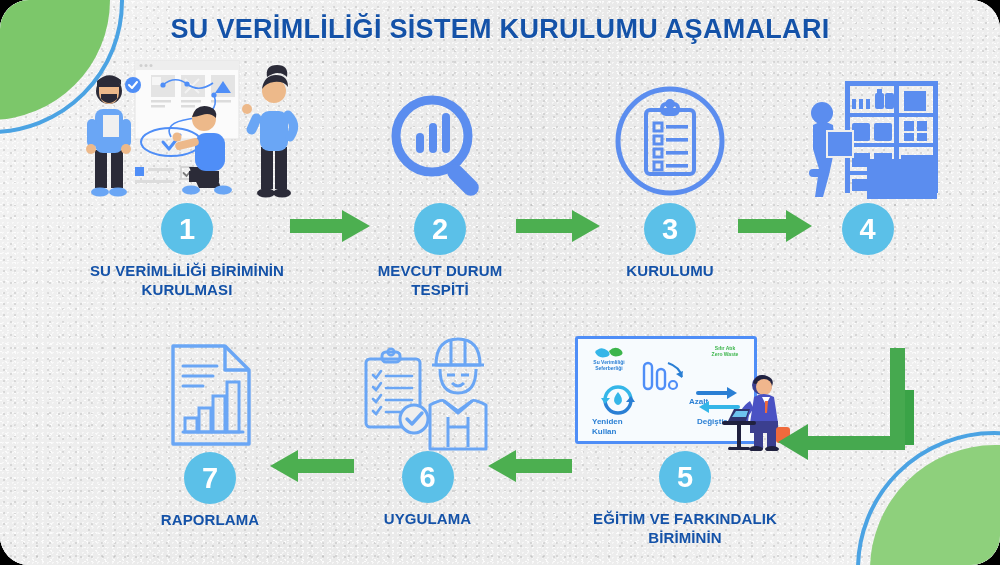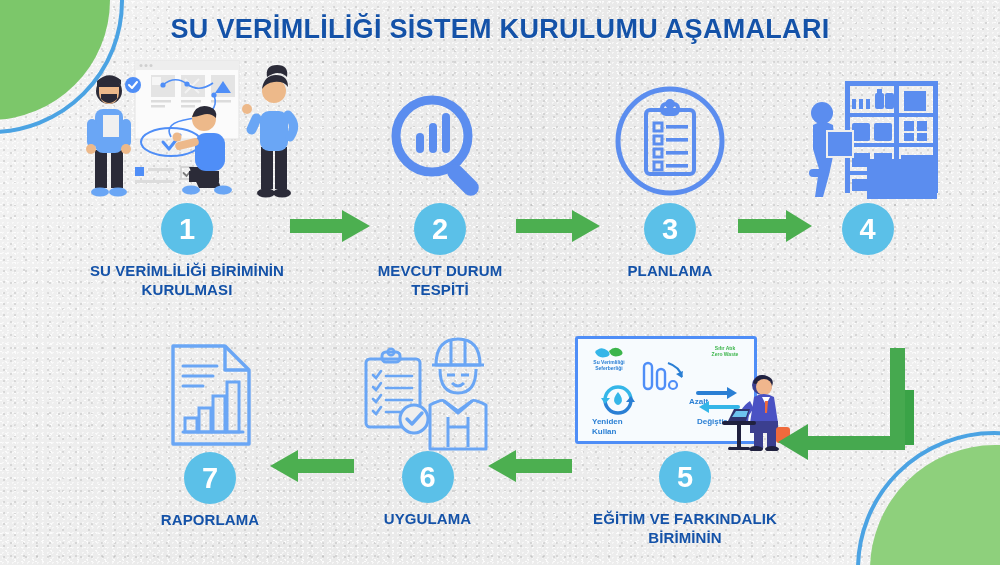--- a/index.html
+++ b/index.html
@@ -8,20 +8,21 @@
   }
   body {
     font-family: "Liberation Sans", sans-serif;
   }
   #canvas {
     position: relative;
     width: 1000px;
     height: 565px;
     overflow: hidden;
     background: #efefef;
+    border-radius: 29px;
   }
   
   #bg-texture {
     position: absolute; inset: 0;
     background-color: #eeeeee;
     background-image:
       radial-gradient(circle at 12% 22%, rgba(255,255,255,0.85) 0 1px, transparent 1px),
       radial-gradient(circle at 37% 63%, rgba(170,170,170,0.35) 0 1px, transparent 1px),
       radial-gradient(circle at 68% 18%, rgba(255,255,255,0.8) 0 1px, transparent 1px),
       radial-gradient(circle at 82% 77%, rgba(160,160,160,0.30) 0 1px, transparent 1px),
@@ -266,21 +267,21 @@
         <rect x="58" y="44" width="22" height="3.6" fill="#5b8def"></rect>
         <rect x="46" y="55" width="8" height="8" fill="none" stroke="#5b8def" stroke-width="3"></rect>
         <rect x="58" y="57" width="22" height="3.6" fill="#5b8def"></rect>
         <rect x="46" y="68" width="8" height="8" fill="none" stroke="#5b8def" stroke-width="3"></rect>
         <rect x="58" y="70" width="22" height="3.6" fill="#5b8def"></rect>
         <rect x="46" y="81" width="8" height="8" fill="none" stroke="#5b8def" stroke-width="3"></rect>
         <rect x="58" y="83" width="22" height="3.6" fill="#5b8def"></rect>
       </svg>
     </div>
     <div class="num-circle">3</div>
-    <div class="step-label">PLANLAMA</div>
+    <div class="step-label">KURULUMU</div>
   </div>
 
   <div class="step" style="left:760px; top:60px; width:215px;">
     <div class="step-art" style="height:143px;">
       <svg width="142" height="132" viewBox="0 0 142 132">
         <g fill="#5b8def">
 
           <rect x="48" y="10" width="5" height="112"></rect>
           <rect x="97" y="10" width="5" height="112"></rect>
           <rect x="136" y="10" width="5" height="112"></rect>

